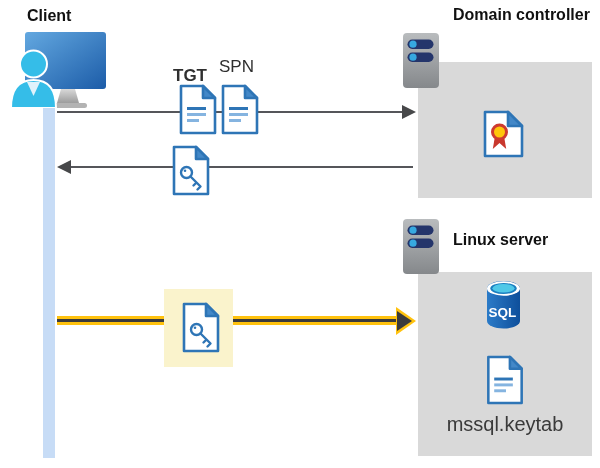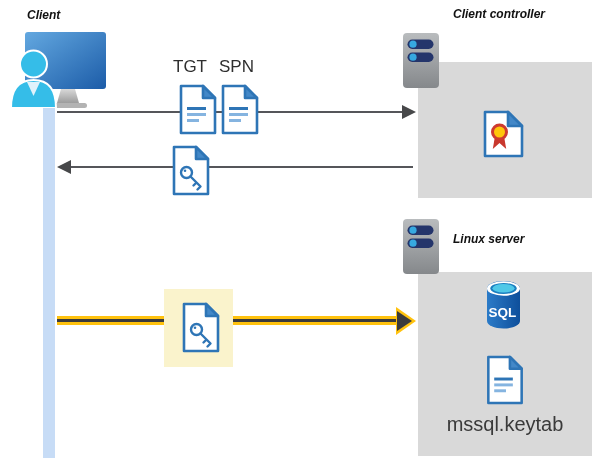--- a/index.html
+++ b/index.html
@@ -1,19 +1,19 @@
 <!DOCTYPE html>
 <html><head>
 <meta charset="utf-8">
 <style>
   html,body{margin:0;padding:0;}
   body{font-family:"Liberation Sans",sans-serif;background:#fff;}
   .stage{position:relative;width:600px;height:468px;background:#ffffff;overflow:hidden;}
   .abs{position:absolute;}
-  .heading{font-weight:bold;font-size:12px;color:#111111;line-height:25px;font-style:italic;}
+  .heading{font-weight:bold;font-size:16px;color:#111111;line-height:25px;}
   .ticket-label{font-size:17px;color:#2f2f2f;text-align:center;}
   .keytab-label{font-size:20px;color:#3a3a3a;text-align:center;}
   .graybox{background:#d9d9d9;}
   .lifeline{background:#c7dcf6;}
   .hline{background:#55565a;height:2px;}
   .arrowhead-right{width:0;height:0;border-top:7px solid transparent;border-bottom:7px solid transparent;border-left:14px solid #47484a;}
   .arrowhead-left{width:0;height:0;border-top:7px solid transparent;border-bottom:7px solid transparent;border-right:14px solid #47484a;}
   .yellow-band{height:9px;background:linear-gradient(to bottom,#ffc20e 0,#ffc20e 3px,#3a3a3c 3px,#3a3a3c 6px,#ffc20e 6px,#ffc20e 9px);}
   .yellow-head-outer{width:0;height:0;border-top:14px solid transparent;border-bottom:14px solid transparent;border-left:20px solid #ffc20e;}
   .yellow-head-inner{width:0;height:0;border-top:10px solid transparent;border-bottom:10px solid transparent;border-left:15px solid #3a3a3c;}
@@ -61,21 +61,21 @@
   <div class="abs heading" style="left:27px;top:3px;">Client</div>
   <svg class="abs" style="left:8px;top:30px;" width="100" height="78" viewBox="0 0 100 78">
     <rect x="17" y="2" width="81" height="57" rx="3" fill="url(#monGrad)"></rect>
     <polygon points="53,59 67,59 71,73 49,73" fill="url(#standGrad)"></polygon>
     <rect x="43" y="73" width="36" height="5" rx="2.5" fill="#b3b3b3"></rect>
     <path d="M 3,78 C 3,58 12,50 25.5,50 C 39,50 48,58 48,78 Z" fill="#35bde8" stroke="#ffffff" stroke-width="2"></path>
     <polygon points="19,52 32,52 25.5,66" fill="#dff2fb"></polygon>
     <circle cx="25.5" cy="34" r="13.5" fill="#35bde8" stroke="#ffffff" stroke-width="2"></circle>
   </svg>
 
-  <div class="abs ticket-label" style="left:170px;top:57px;width:40px;">TGT</div>
+  <div class="abs ticket-label" style="left:170px;top:66px;width:40px;font-weight:bold;">TGT</div>
   <div class="abs ticket-label" style="left:212px;top:57px;width:42px;text-align:right;">SPN</div>
 
   <svg class="abs" style="left:179px;top:84px;" width="38" height="51" viewBox="0 0 38 51">
     <path d="M2,2 H24 L36,14 V49 H2 Z" fill="#ffffff" stroke="#2e75b6" stroke-width="2.6" stroke-linejoin="round"></path>
     <path d="M24,2 V14 H36 Z" fill="#4388c8" stroke="#2e75b6" stroke-width="2.6" stroke-linejoin="round"></path>
     <rect x="8" y="23" width="19" height="3" fill="#2e75b6"></rect>
     <rect x="8" y="29" width="19" height="3" fill="#85b4e0"></rect>
     <rect x="8" y="35" width="12" height="3" fill="#85b4e0"></rect>
   </svg>
 
@@ -105,21 +105,21 @@
   </svg>
 
   <div class="abs graybox" style="left:418px;top:62px;width:174px;height:136px;"></div>
   <svg class="abs" style="left:402px;top:32px;" width="38" height="57" viewBox="0 0 38 57">
     <rect x="1" y="1" width="36" height="55" rx="4" fill="url(#srvGrad)"></rect>
     <rect x="5.5" y="7.5" width="26" height="9.5" rx="4.75" fill="#24356b"></rect>
     <circle cx="11" cy="12.2" r="3.6" fill="#37a9e0"></circle>
     <rect x="5.5" y="20.5" width="26" height="9.5" rx="4.75" fill="#24356b"></rect>
     <circle cx="11" cy="25.2" r="3.6" fill="#37a9e0"></circle>
   </svg>
-  <div class="abs heading" style="left:453px;top:2px;width:145px;">Client controller</div>
+  <div class="abs heading" style="left:453px;top:2px;width:145px;">Domain controller</div>
 
   <svg class="abs" style="left:483px;top:110px;" width="41" height="48" viewBox="0 0 41 48">
     <path d="M2,2 H25 L39,16 V46 H2 Z" fill="#ffffff" stroke="#2e75b6" stroke-width="2.6" stroke-linejoin="round"></path>
     <path d="M25,2 V16 H39 Z" fill="#4388c8" stroke="#2e75b6" stroke-width="2.6" stroke-linejoin="round"></path>
     <path d="M12,26 L9.8,39 L16.5,33 L23.2,39 L21,26 Z" fill="#c8372d"></path>
     <circle cx="16.5" cy="22" r="7" fill="#ffc60b" stroke="#ce3a30" stroke-width="3"></circle>
   </svg>
 
   <div class="abs graybox" style="left:418px;top:272px;width:174px;height:184px;"></div>
   <svg class="abs" style="left:402px;top:218px;" width="38" height="57" viewBox="0 0 38 57">

